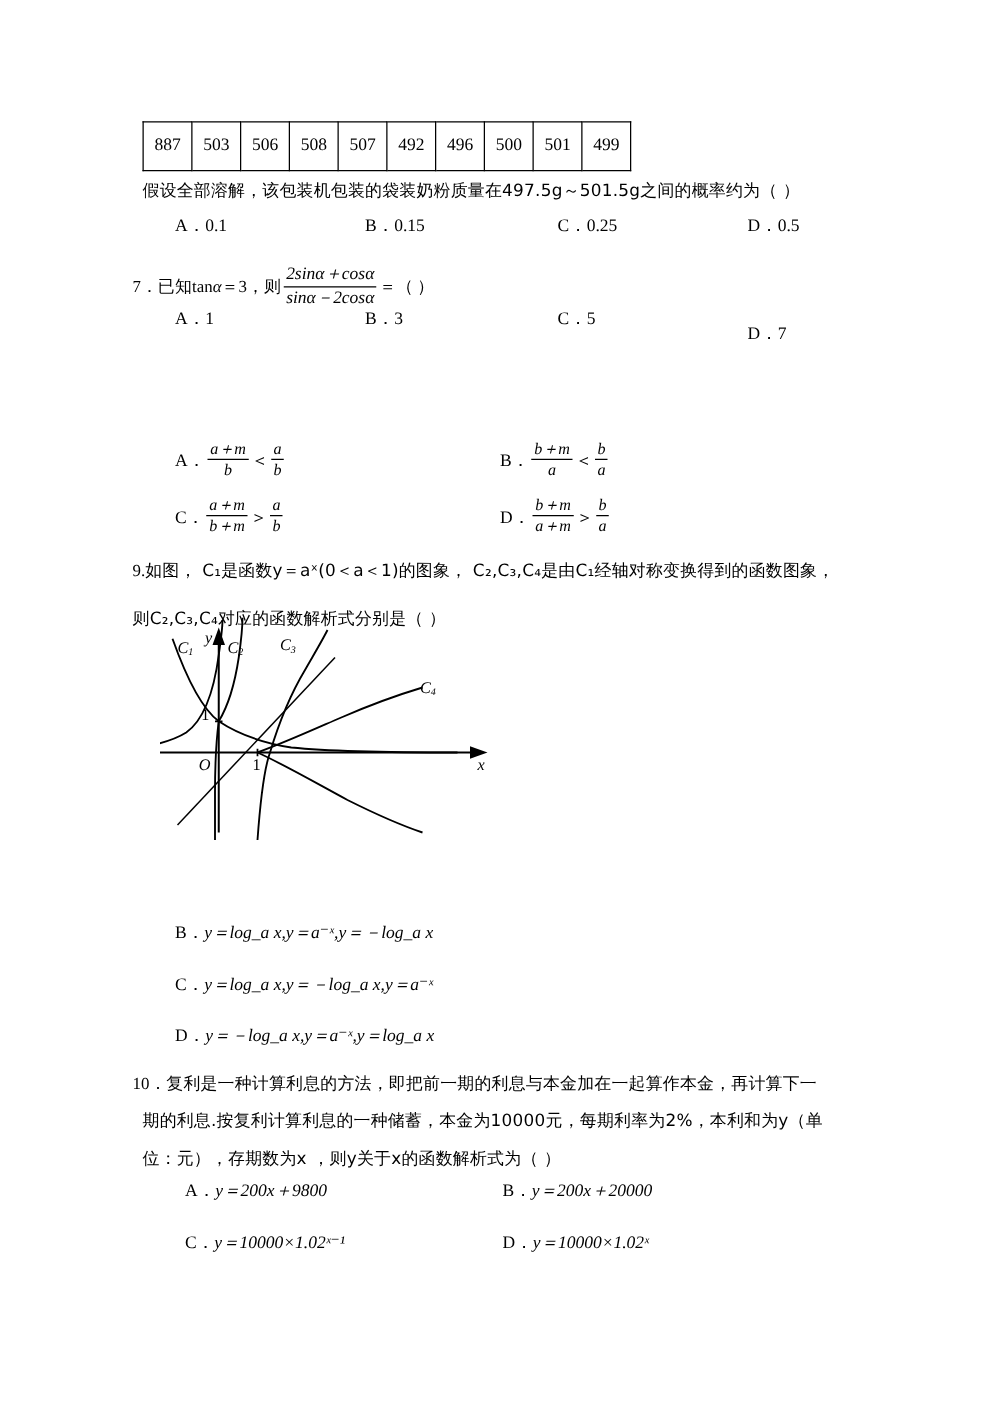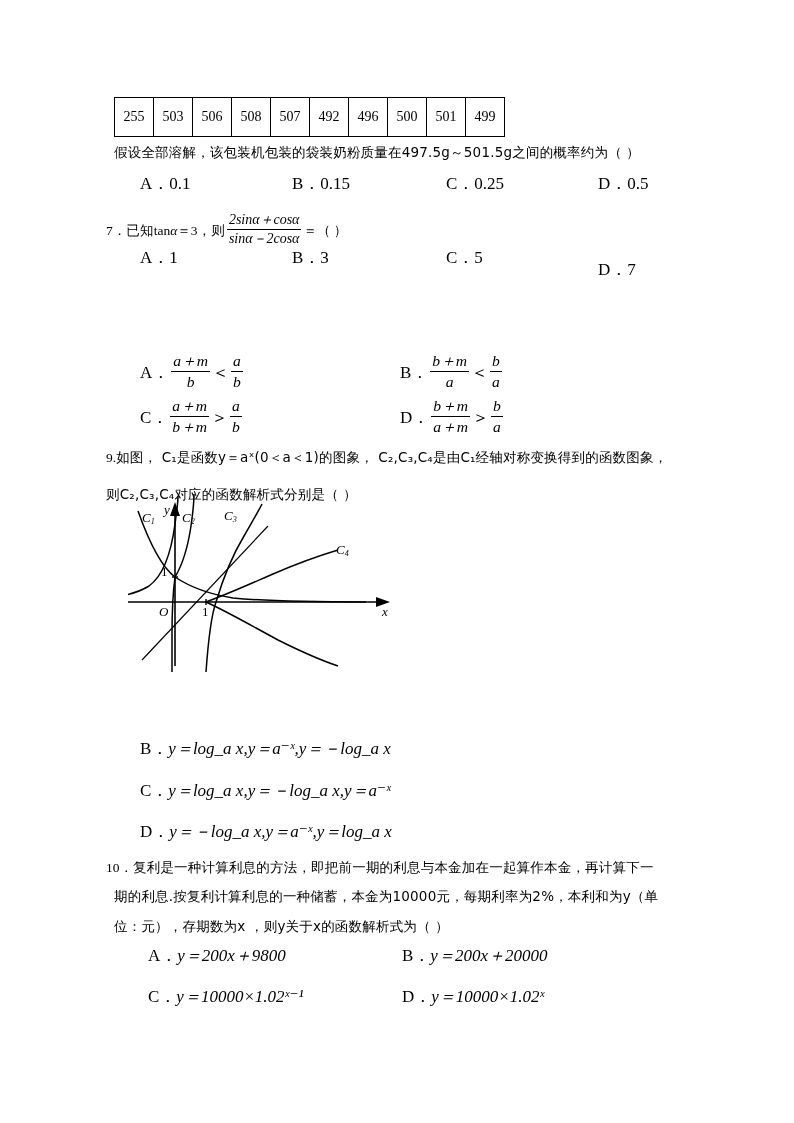--- a/index.html
+++ b/index.html
@@ -64,21 +64,21 @@
 
   
   .opt-row {
     position: absolute;
     width: 580px;
     left: 140px;
   }
   .opt {
     position: absolute;
     white-space: nowrap;
-    font-size: 17px;
+    font-size: 14px;
   }
   .opt .lab {
     font-family: "Liberation Serif", "DejaVu Serif", serif;
     font-style: normal;
   }
 
   
   .frac {
     display: inline-block;
     vertical-align: -0.52em;
@@ -117,21 +117,21 @@
   }
 </style>
 </head>
 <body>
 
 <div class="page">
 
   <table class="data-table">
     <tbody>
         <tr>
-      <td>255</td>
+      <td>887</td>
       <td>503</td>
       <td>506</td>
       <td>508</td>
       <td>507</td>
       <td>492</td>
       <td>496</td>
       <td>500</td>
       <td>501</td>
       <td>499</td>
     </tr>

